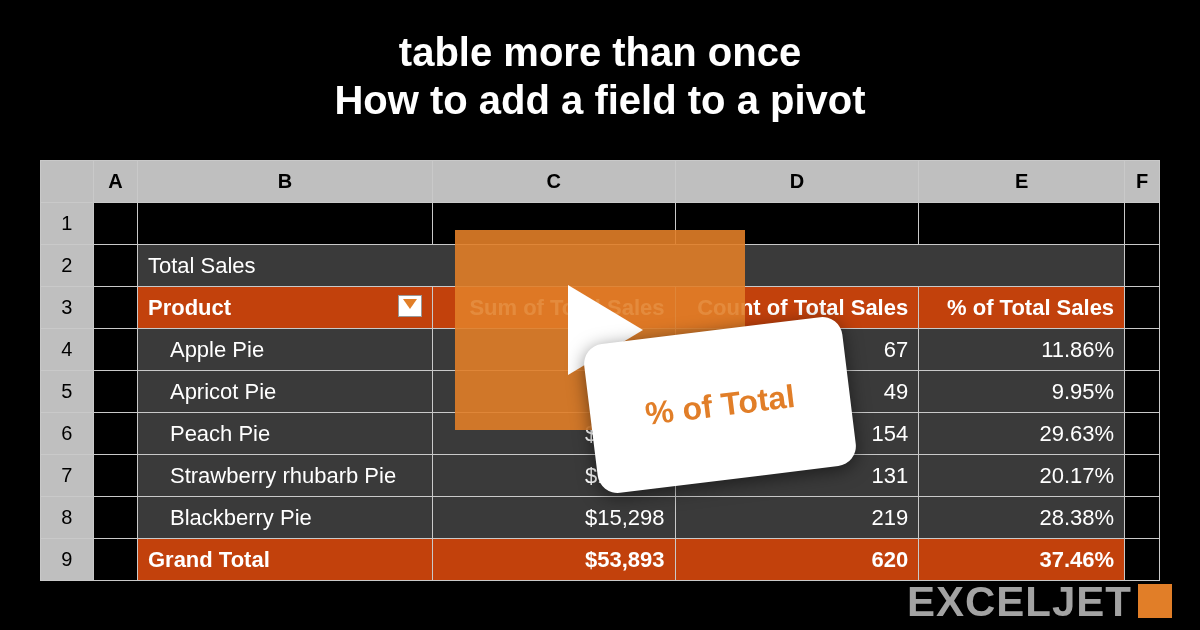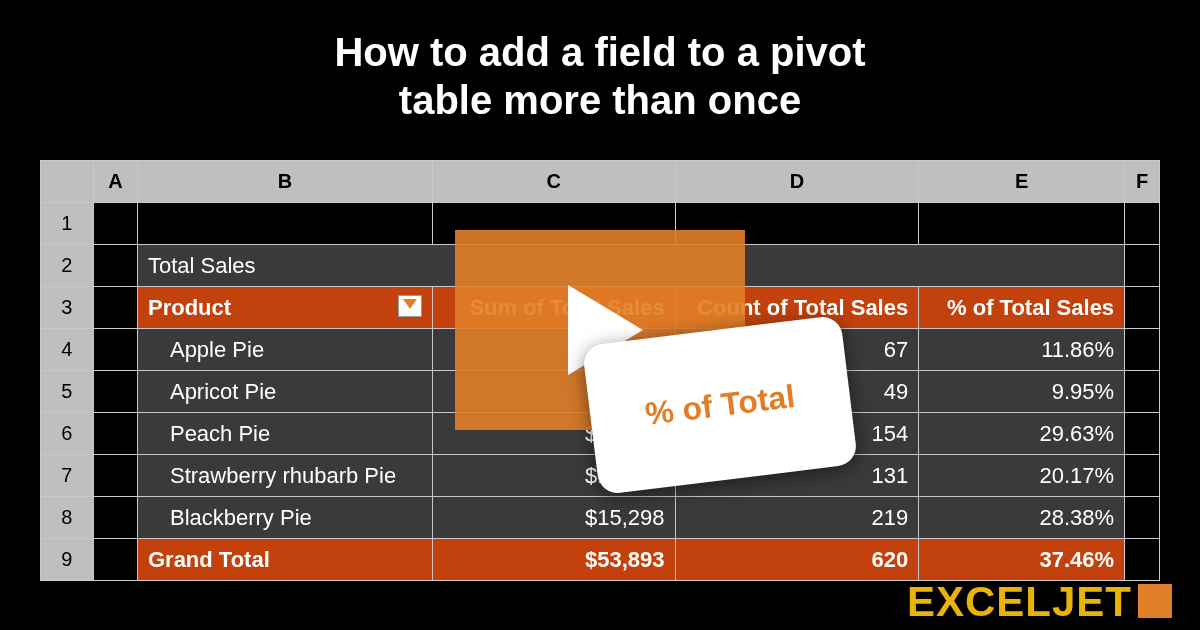--- a/index.html
+++ b/index.html
@@ -22,31 +22,31 @@
   .c-C { width: 255px; }
   .c-D { width: 260px; }
   .c-E { width: 215px; }
   .c-F { width: 35px; }
   .filter-btn { display: inline-block; width: 24px; height: 22px; background: #fff; vertical-align: middle; margin-left: 6px; float: right; margin-top: 0; position: relative; top: 0; border: 1px solid #999; }
   .filter-btn svg { display: block; margin: 3px auto 0 auto; }
   .play-overlay { position: absolute; left: 455px; top: 230px; width: 290px; height: 200px; background: rgba(225,126,40,0.9); }
   .play-overlay svg { position: absolute; left: 50%; top: 50%; transform: translate(-40%,-50%); }
   .callout { position: absolute; left: 590px; top: 330px; width: 260px; height: 150px; background: #fff; border-radius: 20px; transform: rotate(-7deg); box-shadow: 0 4px 18px rgba(0,0,0,0.5); display: flex; align-items: center; justify-content: center; }
   .callout span { color: #e17e28; font-weight: 700; font-size: 32px; }
-  .brand { position: absolute; right: 28px; bottom: 4px; color: #eab308; font-weight: 800; font-size: 42px; letter-spacing: 1px; }
+  .brand { position: absolute; right: 28px; bottom: 4px; color: #a3a3a3; font-weight: 800; font-size: 42px; letter-spacing: 1px; }
   .brand .accent { display: inline-block; width: 34px; height: 34px; background: #e17e28; vertical-align: middle; margin-left: 6px; position: relative; top: -4px; }
 </style>
 </head>
 <body>
 
 <div class="stage">
 
   <div class="title">
+    <div>table more than once</div>
     <div>How to add a field to a pivot</div>
-    <div>table more than once</div>
   </div>
 
   <table class="sheet">
     <tbody>
         <tr>
       <th class="corner"></th>
       <th class="col-head c-A">A</th>
       <th class="col-head c-B">B</th>
       <th class="col-head c-C">C</th>
       <th class="col-head c-D">D</th>

